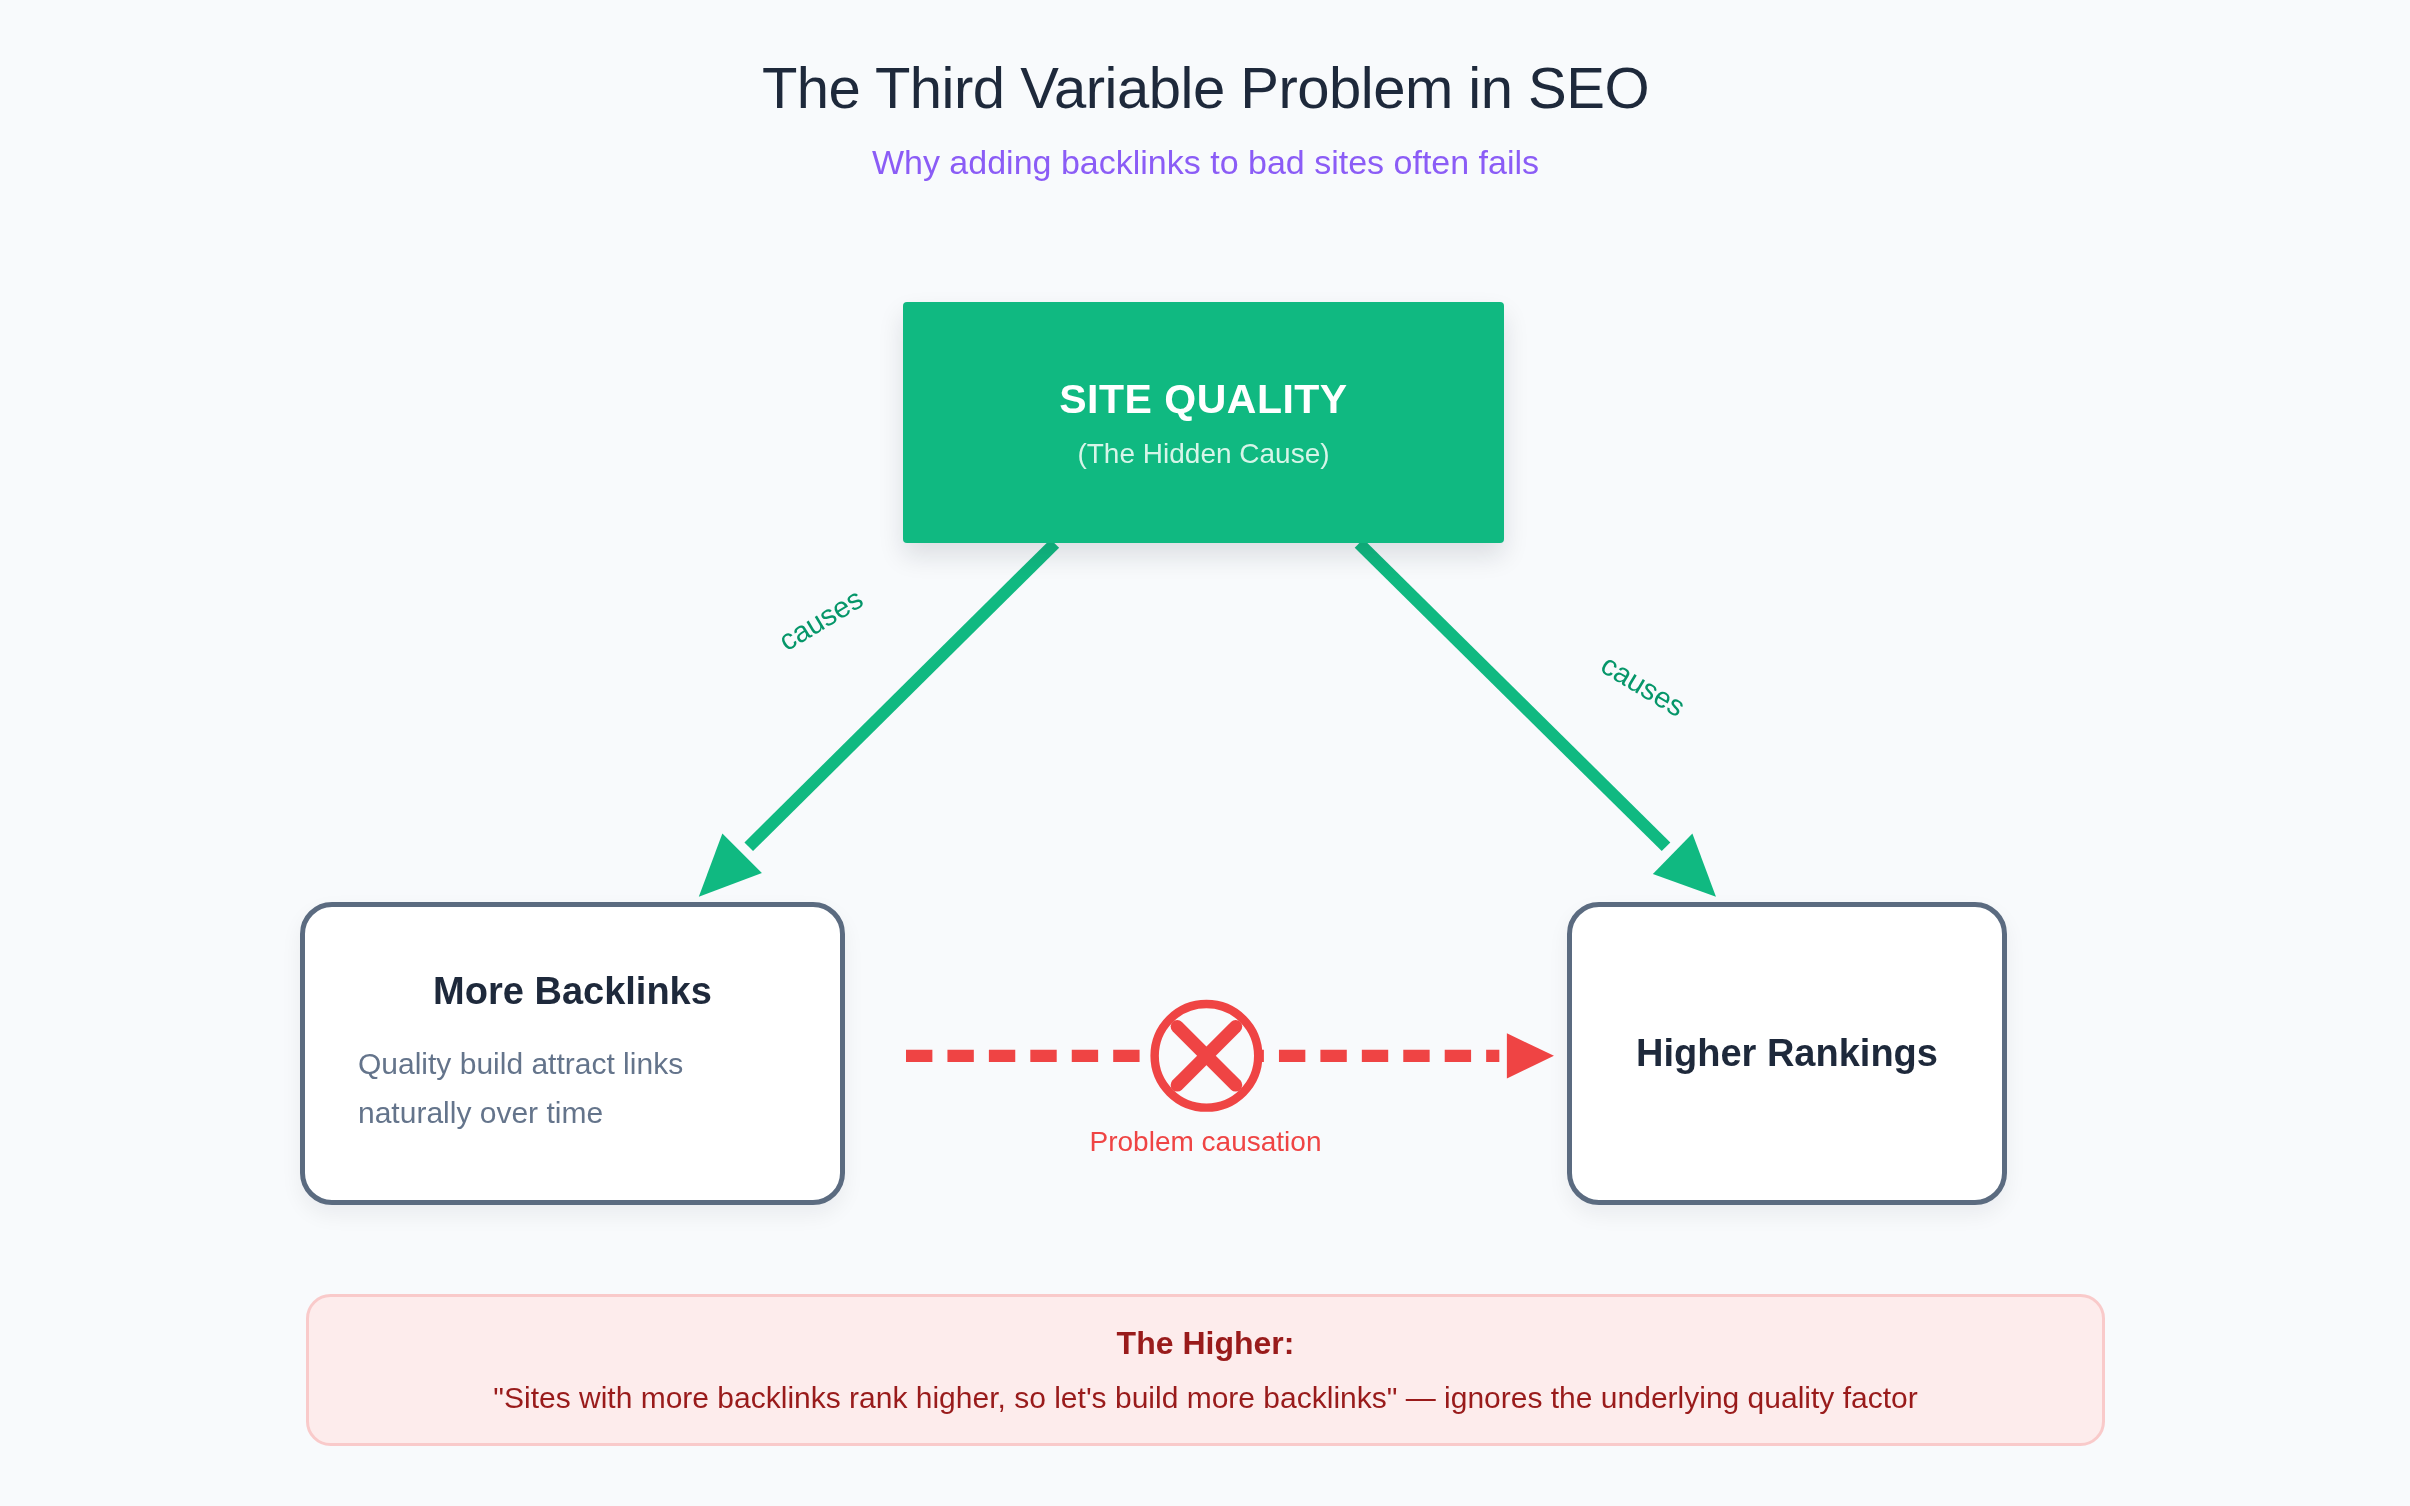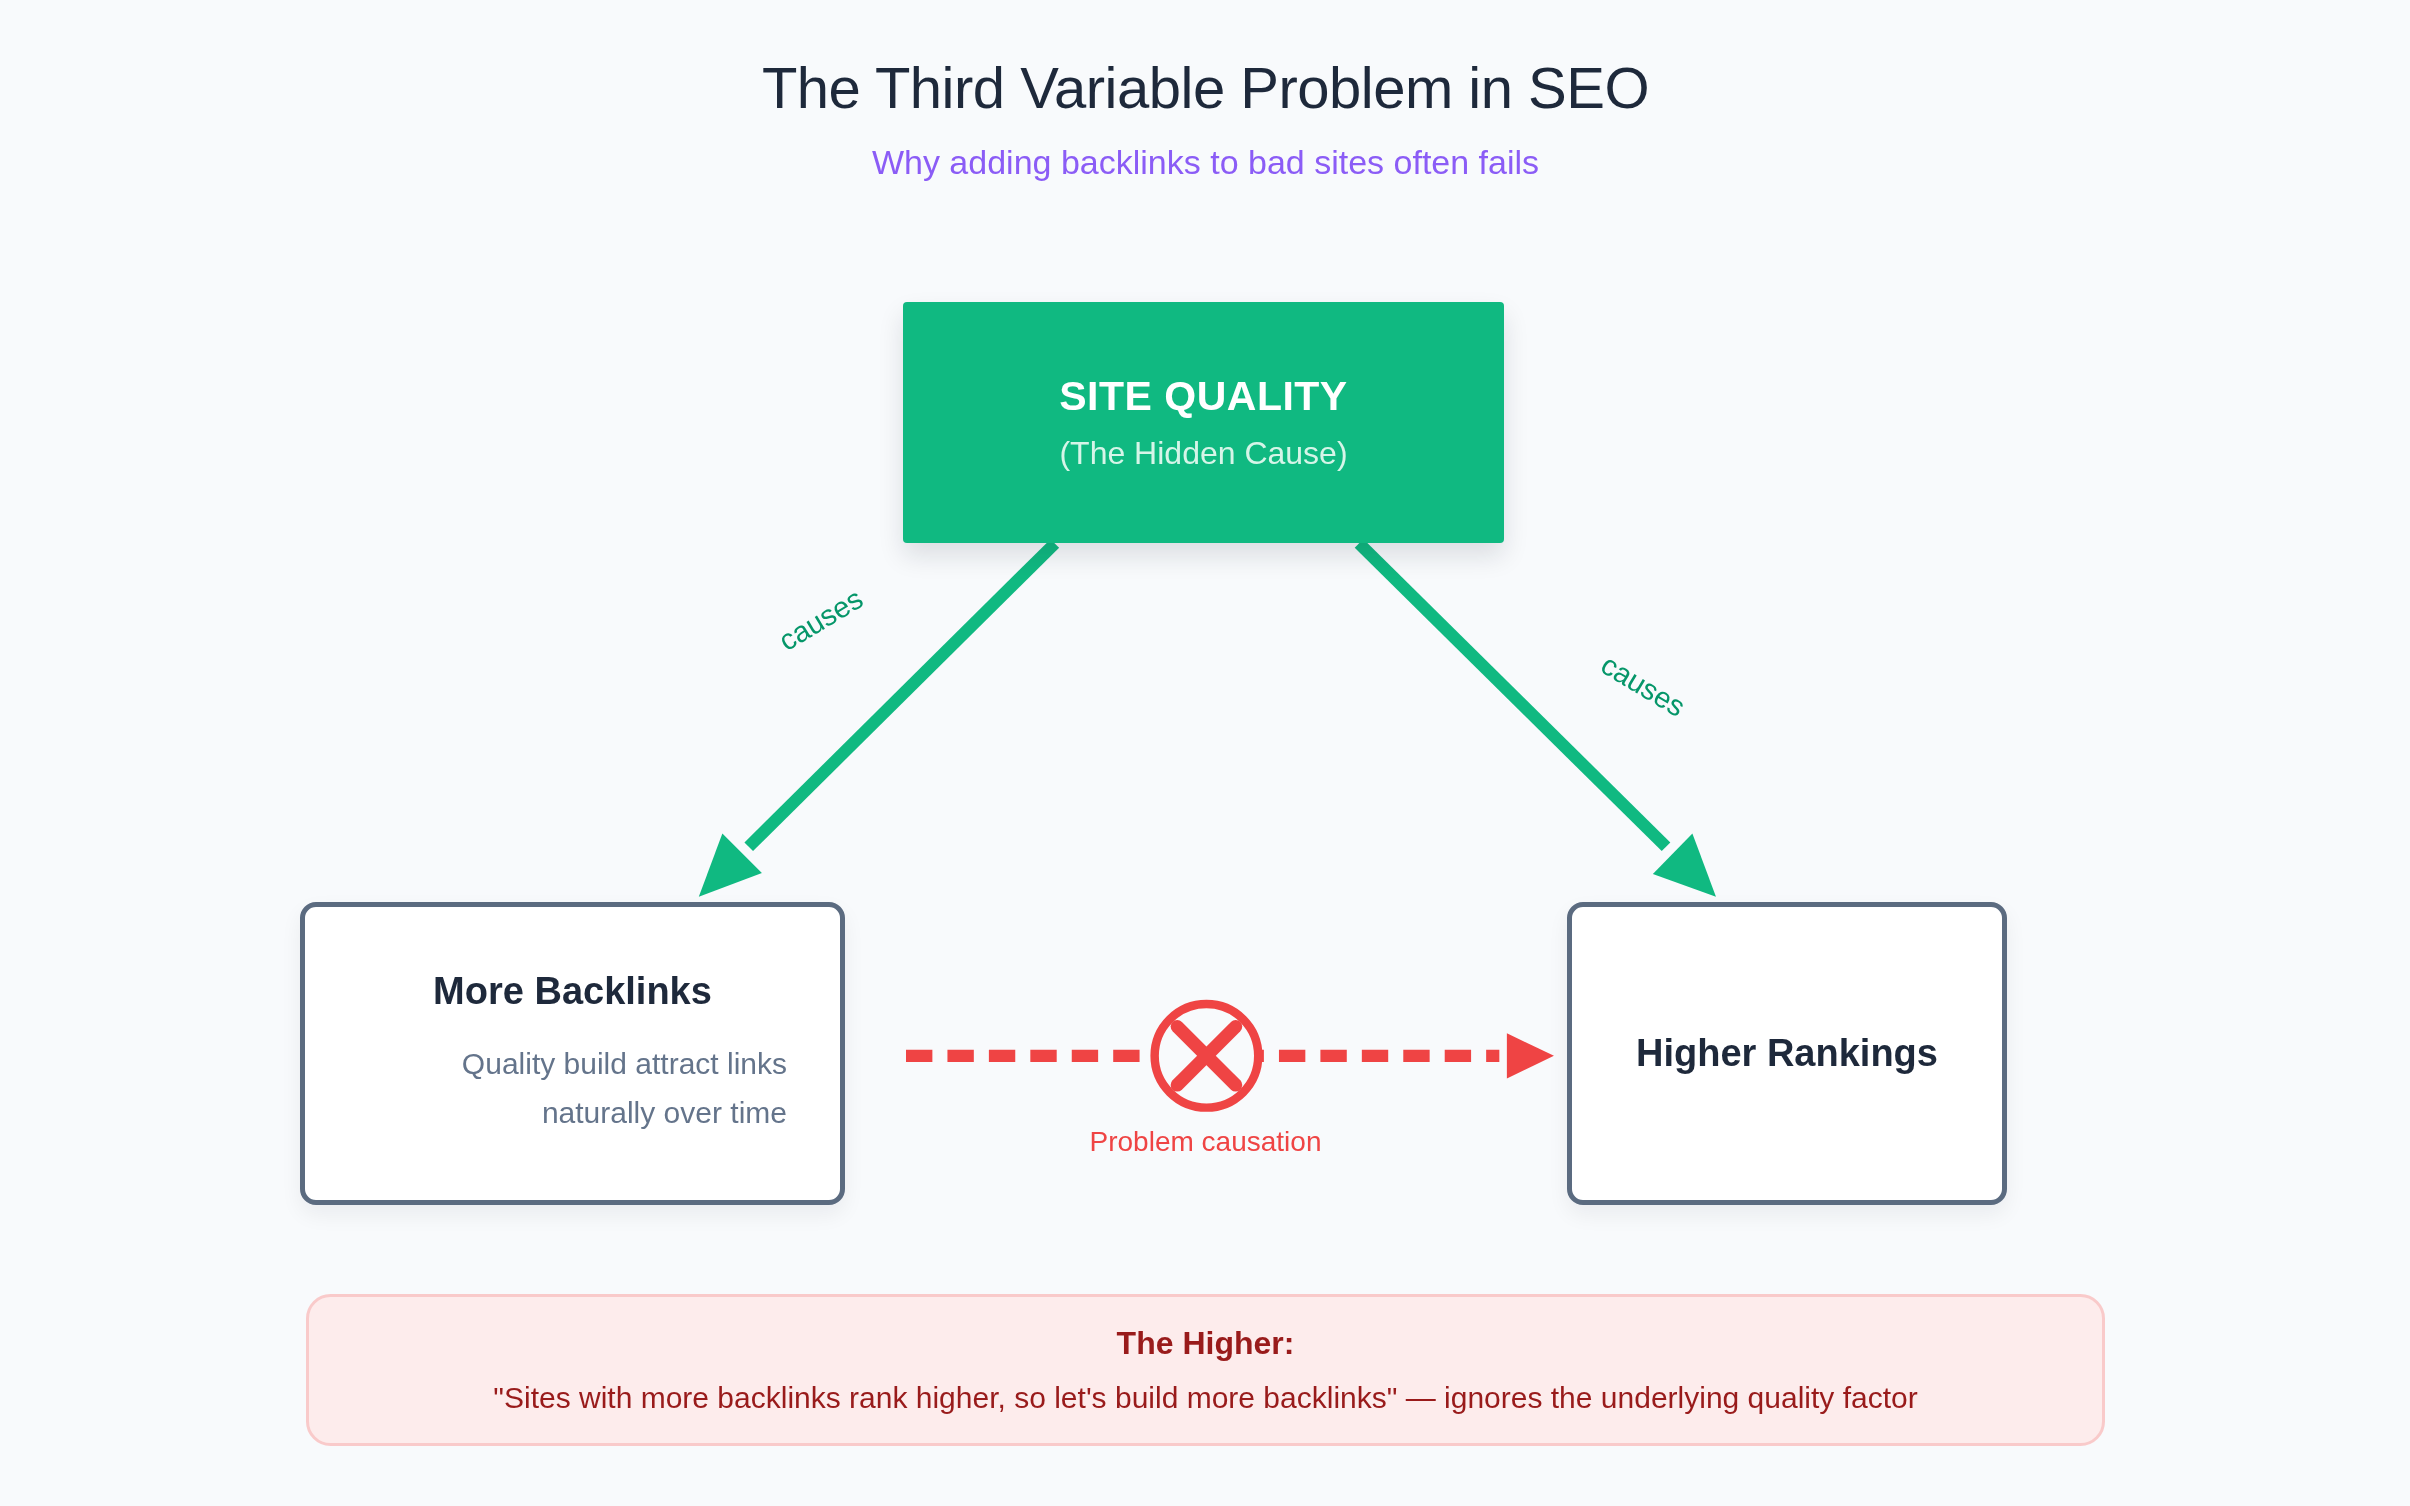--- a/index.html
+++ b/index.html
@@ -22,41 +22,41 @@
 
   
   .cause-box {
     position: absolute; left: 903px; top: 302px; width: 601px; height: 241px;
     background: #10b981; border-radius: 4px;
     box-shadow: 0 13px 26px rgba(15, 23, 42, 0.12);
     display: flex; flex-direction: column; align-items: center; justify-content: center;
     gap: 15px; text-align: center;
   }
   .cause-title { color: #ffffff; font-size: 41px; font-weight: bold; letter-spacing: 0.5px; }
-  .cause-subtitle { color: #d6f5e8; font-size: 32px; }
+  .cause-subtitle { color: #d6f5e8; font-size: 28px; }
 
   
   .edges { position: absolute; left: 0; top: 0; width: 2411px; height: 1507px; }
 
   
   .edge-label {
     position: absolute; font-size: 29px; font-weight: 500; color: #059669;
     white-space: nowrap;
   }
   .edge-label.left  { left: 821px; top: 620px; transform: translate(-50%, -50%) rotate(-31deg); }
   .edge-label.right { left: 1643px; top: 686px; transform: translate(-50%, -50%) rotate(31deg); }
 
   
   .outcome-box {
     position: absolute; top: 902px; width: 545px; height: 303px;
-    background: #ffffff; border: 5.6px solid #5b6b80; border-radius: 16px;
+    background: #ffffff; border: 5.6px solid #5b6b80; border-radius: 32px;
     box-sizing: border-box;
     box-shadow: 0 9.4px 21px rgba(15, 23, 42, 0.06);
     display: flex; flex-direction: column; align-items: center; justify-content: center;
-    gap: 26px; text-align: right; padding: 0 53px;
+    gap: 26px; text-align: left; padding: 0 53px;
   }
   .outcome-box.left  { left: 300px; }
   .outcome-box.right { left: 1567px; width: 440px; }
   .outcome-title { font-size: 38px; font-weight: bold; color: #1e293b; }
   .outcome-desc  { font-size: 30px; color: #64748b; line-height: 1.65; }
 
   
   .blocked-label {
     position: absolute; left: 0; top: 1126px; width: 2411px; text-align: center;
     font-size: 28px; color: #ef4444;

